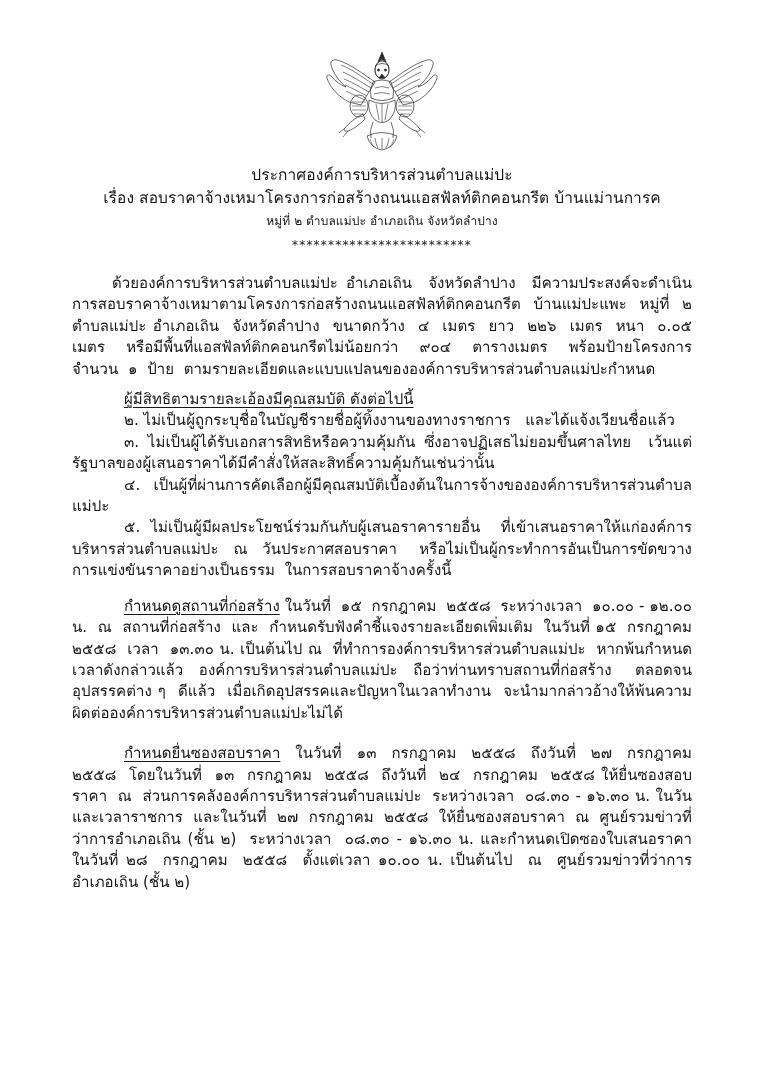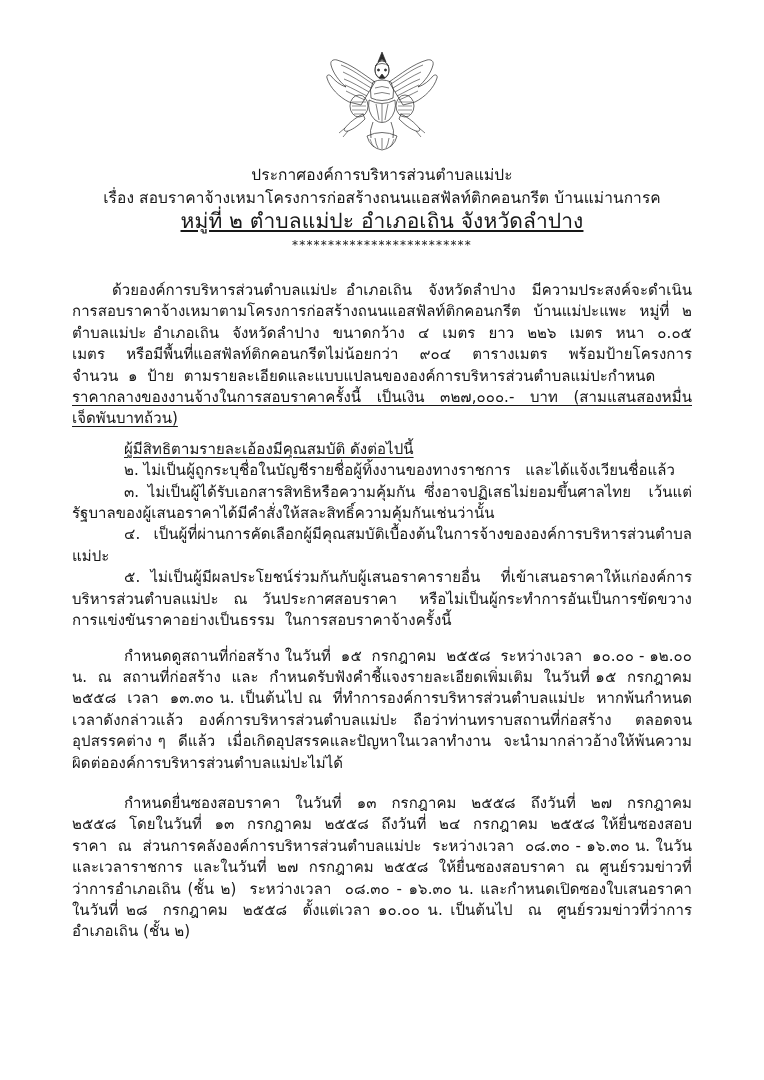--- a/index.html
+++ b/index.html
@@ -43,32 +43,32 @@
     margin-top: 2px;
   }
   .head-line {
     font-size: 15.5px;
     line-height: 23px;
     letter-spacing: 0.1px;
     white-space: nowrap;
   }
   .head-line.l1 { font-size: 15.5px; }
   .head-line.l2 { font-size: 15.5px; }
-  .head-line.l3 { font-size: 21px; text-decoration: underline; }
+  .head-line.l3 { font-size: 12px; }
   .stars {
     font-size: 12px;
     letter-spacing: 1.2px;
     line-height: 20px;
     margin-top: 2px;
     font-family: "DejaVu Sans", sans-serif;
   }
 
   
   .body-block {
-    margin-top: 25px;
+    margin-top: 18px;
   }
   p.para {
     margin: 0;
     font-size: 15px;
     line-height: 21.4px;
     text-align: justify;
     text-justify: inter-character;
     letter-spacing: 0.05px;
     white-space: pre-wrap;
   }
@@ -77,20 +77,21 @@
   .spacer-sm { height: 9px; }
   .spacer-md { height: 14px; }
   .spacer-lg { height: 19px; }
 
   .u-line {
     text-decoration: underline;
     text-underline-offset: 2.5px;
     text-decoration-thickness: 1px;
   }
   .u-seg {
+    text-decoration: underline;
     text-underline-offset: 2.5px;
     text-decoration-thickness: 1px;
   }
 </style>
 </head>
 <body>
 
 <div class="page">
 
   <div class="emblem-wrap">
@@ -155,21 +156,20 @@
     <div class="head-line l1">ประกาศองค์การบริหารส่วนตำบลแม่ปะ</div>
     <div class="head-line l2">เรื่อง  สอบราคาจ้างเหมาโครงการก่อสร้างถนนแอสฟัลท์ติกคอนกรีต  บ้านแม่านการค</div>
     <div class="head-line l3">หมู่ที่ ๒  ตำบลแม่ปะ  อำเภอเถิน  จังหวัดลำปาง</div>
     <div class="stars">*************************</div>
   </div>
 
   <div class="body-block">
 
     <p class="para indent-1">ด้วยองค์การบริหารส่วนตำบลแม่ปะ อำเภอเถิน  จังหวัดลำปาง  มีความประสงค์จะดำเนินการสอบราคาจ้างเหมาตามโครงการก่อสร้างถนนแอสฟัลท์ติกคอนกรีต บ้านแม่ปะแพะ หมู่ที่ ๒  ตำบลแม่ปะ อำเภอเถิน  จังหวัดลำปาง  ขนาดกว้าง  ๔  เมตร  ยาว  ๒๒๖  เมตร  หนา  ๐.๐๕  เมตร  หรือมีพื้นที่แอสฟัลท์ติกคอนกรีตไม่น้อยกว่า  ๙๐๔  ตารางเมตร  พร้อมป้ายโครงการ  จำนวน  ๑  ป้าย  ตามรายละเอียดและแบบแปลนขององค์การบริหารส่วนตำบลแม่ปะกำหนด</p>
 
-    <p class="para u-line">ราคากลางของงานจ้างในการสอบราคาครั้งนี้  เป็นเงิน  ๓๒๗,๐๐๐.-  บาท  (สามแสนสองหมื่นเจ็ดพันบาทถ้วน)</p>
 
     <div class="spacer-sm"></div>
 
     <p class="para indent-2 u-line">ผู้มีสิทธิตามรายละเอ้องมีคุณสมบัติ ดังต่อไปนี้</p>
 
     <p class="para indent-2">๒. ไม่เป็นผู้ถูกระบุชื่อในบัญชีรายชื่อผู้ทิ้งงานของทางราชการ   และได้แจ้งเวียนชื่อแล้ว</p>
     <p class="para indent-2">๓. ไม่เป็นผู้ได้รับเอกสารสิทธิหรือความคุ้มกัน ซึ่งอาจปฏิเสธไม่ยอมขึ้นศาลไทย  เว้นแต่รัฐบาลของผู้เสนอราคาได้มีคำสั่งให้สละสิทธิ์ความคุ้มกันเช่นว่านั้น</p>
     <p class="para indent-2">๔.  เป็นผู้ที่ผ่านการคัดเลือกผู้มีคุณสมบัติเบื้องต้นในการจ้างขององค์การบริหารส่วนตำบลแม่ปะ</p>
     <p class="para indent-2">๕. ไม่เป็นผู้มีผลประโยชน์ร่วมกันกับผู้เสนอราคารายอื่น  ที่เข้าเสนอราคาให้แก่องค์การบริหารส่วนตำบลแม่ปะ  ณ  วันประกาศสอบราคา   หรือไม่เป็นผู้กระทำการอันเป็นการขัดขวางการแข่งขันราคาอย่างเป็นธรรม  ในการสอบราคาจ้างครั้งนี้</p>
 

